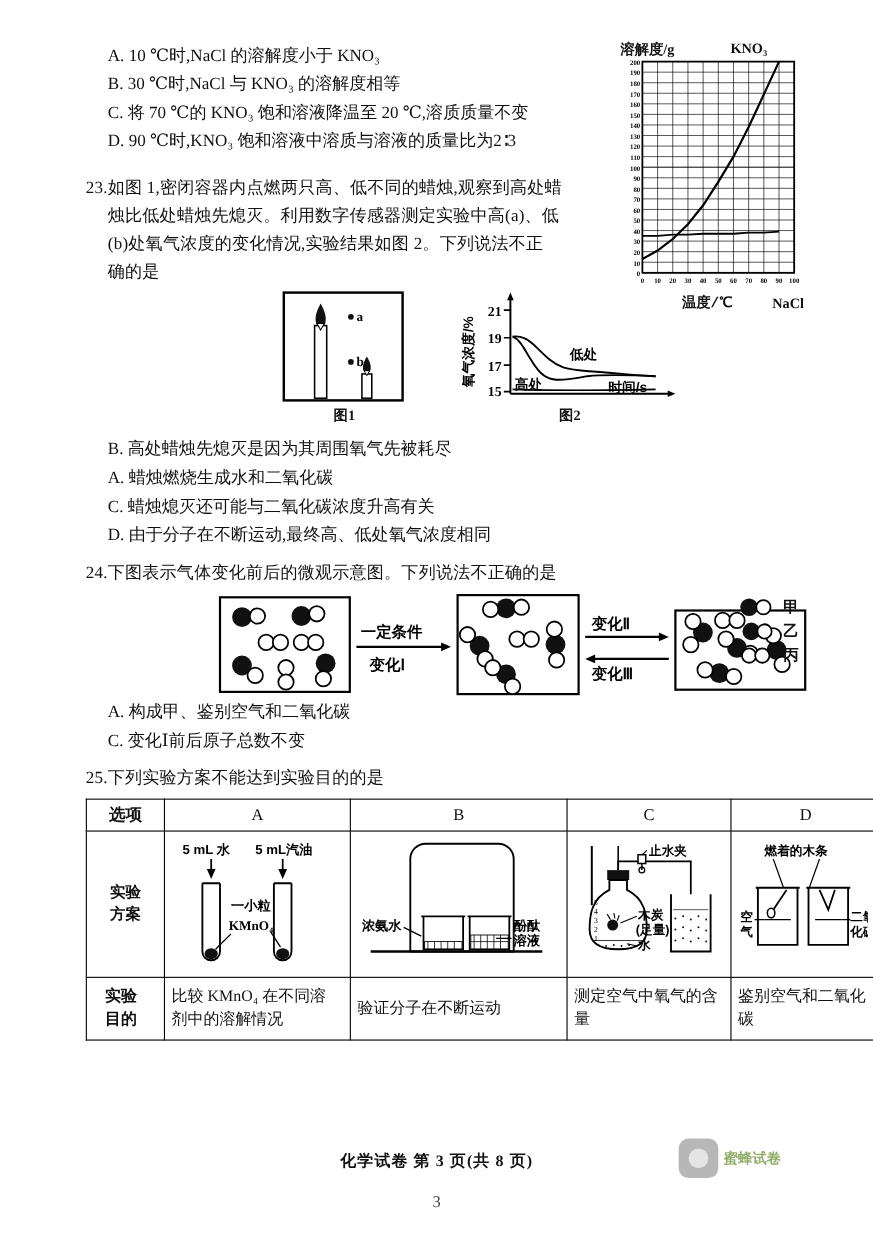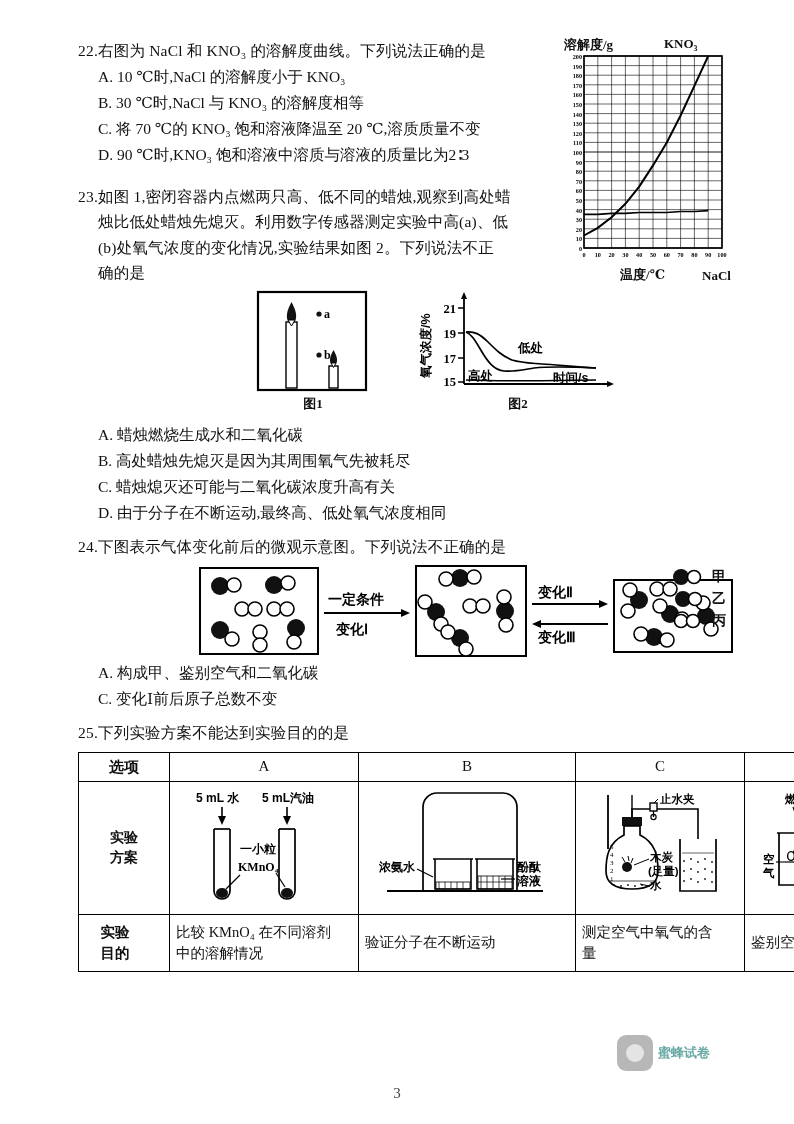--- a/index.html
+++ b/index.html
@@ -52,21 +52,21 @@
   .sol-kno3{
     position:absolute; left:110px; top:0;
     font-size:13px; font-weight:bold;
   }
   .sol-nacl{
     position:absolute; left:148px; top:188px;
     font-size:13px; font-weight:bold;margin-top:44px;
   }
   .sol-xlab{
     position:absolute; left:66px; top:230px;
-    font-size:13px; font-weight:bold;
+    font-size:13px; font-weight:bold;font-family:Liberation Mono, monospace;
   }
 
   
   .fig-row{
     position:relative;
     height:132px;
     margin-top:4px;
   }
   .fig1{ position:absolute; left:175px; top:0; width:120px; }
   .fig2{ position:absolute; left:340px; top:0; width:200px; }
@@ -91,21 +91,21 @@
     border-collapse:collapse;
     width:637px;
     margin-top:6px;
     table-layout:fixed;
   }
   .tbl td{
     border:1.4px solid #000;
     text-align:center;
     vertical-align:middle;
     font-size:14px;
-    padding:2px 18px;
+    padding:2px 8px;
   }
   .tbl tr.hdr td{ height:24px; font-size:15px; }
   .tbl td.rowlab{ width:54px; font-weight:bold; line-height:20px;}
   .tbl tr.scheme td{ height:128px; }
   .tbl tr.purpose td{ height:52px; text-align:left; padding-left:6px; line-height:21px; font-size:14.5px;}
   .tbl tr.purpose td.rowlab{ text-align:center; padding-left:0;}
   .colA{width:152px;} .colB{width:180px;} .colC{width:132px;} .colD{width:119px;}
 
   
   .footer{
@@ -134,21 +134,21 @@
     width:36px;height:36px;border-radius:9px;
     background:#8c8c8c;
     position:relative;
   }
   .wm-badge::after{
     content:"";
     position:absolute;left:9px;top:9px;width:18px;height:18px;
     border-radius:50%;background:#d5d5d5;
   }
   .wm-text{
-    margin-left:5px; font-size:13px; font-weight:bold; color:#0f766e;
+    margin-left:5px; font-size:13px; font-weight:bold; color:#4d7c0f;
   }
   svg{ display:block; }
 </style>
 </head>
 <body>
 
 <div class="page">
  <div class="content">
 
   <div class="q">
@@ -224,23 +224,20 @@
               <text x="140.4" y="221" font-size="6.2" text-anchor="middle" font-family="Liberation Serif, serif" font-weight="bold">80</text>
               <text x="154.2" y="221" font-size="6.2" text-anchor="middle" font-family="Liberation Serif, serif" font-weight="bold">90</text>
               <text x="168" y="221" font-size="6.2" text-anchor="middle" font-family="Liberation Serif, serif" font-weight="bold">100</text>
               <text x="30" y="221" font-size="6.2" text-anchor="middle" font-family="Liberation Serif, serif" font-weight="bold">0</text>
               <path d="M30.0 199.5 L43.8 191.8 L57.6 181.3 L71.4 167.8 L85.2 150.6 L99.0 129.4 L112.8 106.4 L126.6 79.5 L140.4 49.8 L154.2 20.0 " fill="none" stroke="#000" stroke-width="2"></path>
               <path d="M30.0 178.4 L43.8 178.4 L57.6 177.4 L71.4 177.4 L85.2 176.5 L99.0 176.5 L112.8 176.5 L126.6 175.5 L140.4 175.5 L154.2 174.6 " fill="none" stroke="#000" stroke-width="1.6"></path>
             </g>
       </svg>
     </div>
 
-    <div class="q-line">
-      <span class="q-num">22.</span><span>右图为 NaCl 和 KNO₃ 的溶解度曲线。下列说法正确的是</span>
-    </div>
     <div class="opt">A. 10 ℃时,NaCl 的溶解度小于 KNO₃</div>
     <div class="opt">B. 30 ℃时,NaCl 与 KNO₃ 的溶解度相等</div>
     <div class="opt">C. 将 70 ℃的 KNO₃ 饱和溶液降温至 20 ℃,溶质质量不变</div>
     <div class="opt">D. 90 ℃时,KNO₃ 饱和溶液中溶质与溶液的质量比为2∶3</div>
   </div>
 
   <div class="q" style="margin-top:16px;">
     <div class="q-line">
       <span class="q-num">23.</span><span>如图 1,密闭容器内点燃两只高、低不同的蜡烛,观察到高处蜡</span>
     </div>
@@ -300,22 +297,22 @@
           <path d="M48 90 C80 91 130 91 178 90" fill="none" stroke="#000" stroke-width="1.5"></path>
 
           <text x="100" y="62" font-size="12.5" font-weight="bold" font-family="Liberation Sans, sans-serif">低处</text>
           <text x="50" y="90" font-size="12.5" font-weight="bold" font-family="Liberation Sans, sans-serif">高处</text>
           <text x="135" y="92" font-size="12.5" font-weight="bold" font-family="Liberation Sans, sans-serif">时间/s</text>
         </svg>
         <div class="fig-cap">图2</div>
       </div>
     </div>
 
+    <div class="opt">B. 高处蜡烛先熄灭是因为其周围氧气先被耗尽</div>
     <div class="opt">A. 蜡烛燃烧生成水和二氧化碳</div>
-    <div class="opt">B. 高处蜡烛先熄灭是因为其周围氧气先被耗尽</div>
     <div class="opt">C. 蜡烛熄灭还可能与二氧化碳浓度升高有关</div>
     <div class="opt">D. 由于分子在不断运动,最终高、低处氧气浓度相同</div>
   </div>
 
   <div class="q" style="margin-top:8px;">
     <div class="q-line">
       <span class="q-num">24.</span><span>下图表示气体变化前后的微观示意图。下列说法不正确的是</span>
     </div>
 
     <div class="mol-row">
@@ -624,14 +621,15 @@
         </table>
   </div>
 
  </div>
 
  <div class="watermark">
    <div class="wm-badge"></div>
    <div class="wm-text">蜜蜂试卷</div>
  </div>
 
+ <div class="footer">化学试卷  第 3 页(共 8 页)</div>
  <div class="pagenum">3</div>
 </div>
 
 </body></html>

